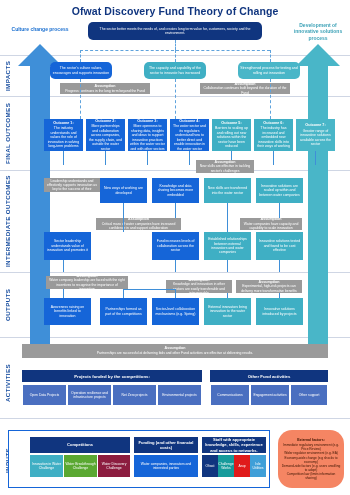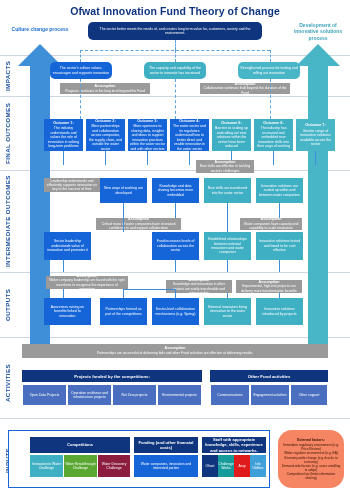--- a/index.html
+++ b/index.html
@@ -107,21 +107,21 @@
     text-align:center; display:flex; align-items:center; justify-content:center;
     line-height:1.3; padding:2px;
   }
   .assump-wide b { display:block; font-size:3.6px; }
 </style>
 </head>
 <body>
 
 <div id="page">
 
-  <div class="title">Ofwat Innovation Fund Theory of Change</div>
+  <div class="title">Ofwat Discovery Fund Theory of Change</div>
 
   <div class="hline" style="top:55px"></div>
   <div class="hline" style="top:96px"></div>
   <div class="hline" style="top:170px"></div>
   <div class="hline" style="top:272px"></div>
   <div class="hline" style="top:337px"></div>
   <div class="hline" style="top:418px"></div>
 
   <div class="band-label" style="top:58px;height:36px">IMPACTS</div>
   <div class="band-label" style="top:99px;height:68px">FINAL OUTCOMES</div>

